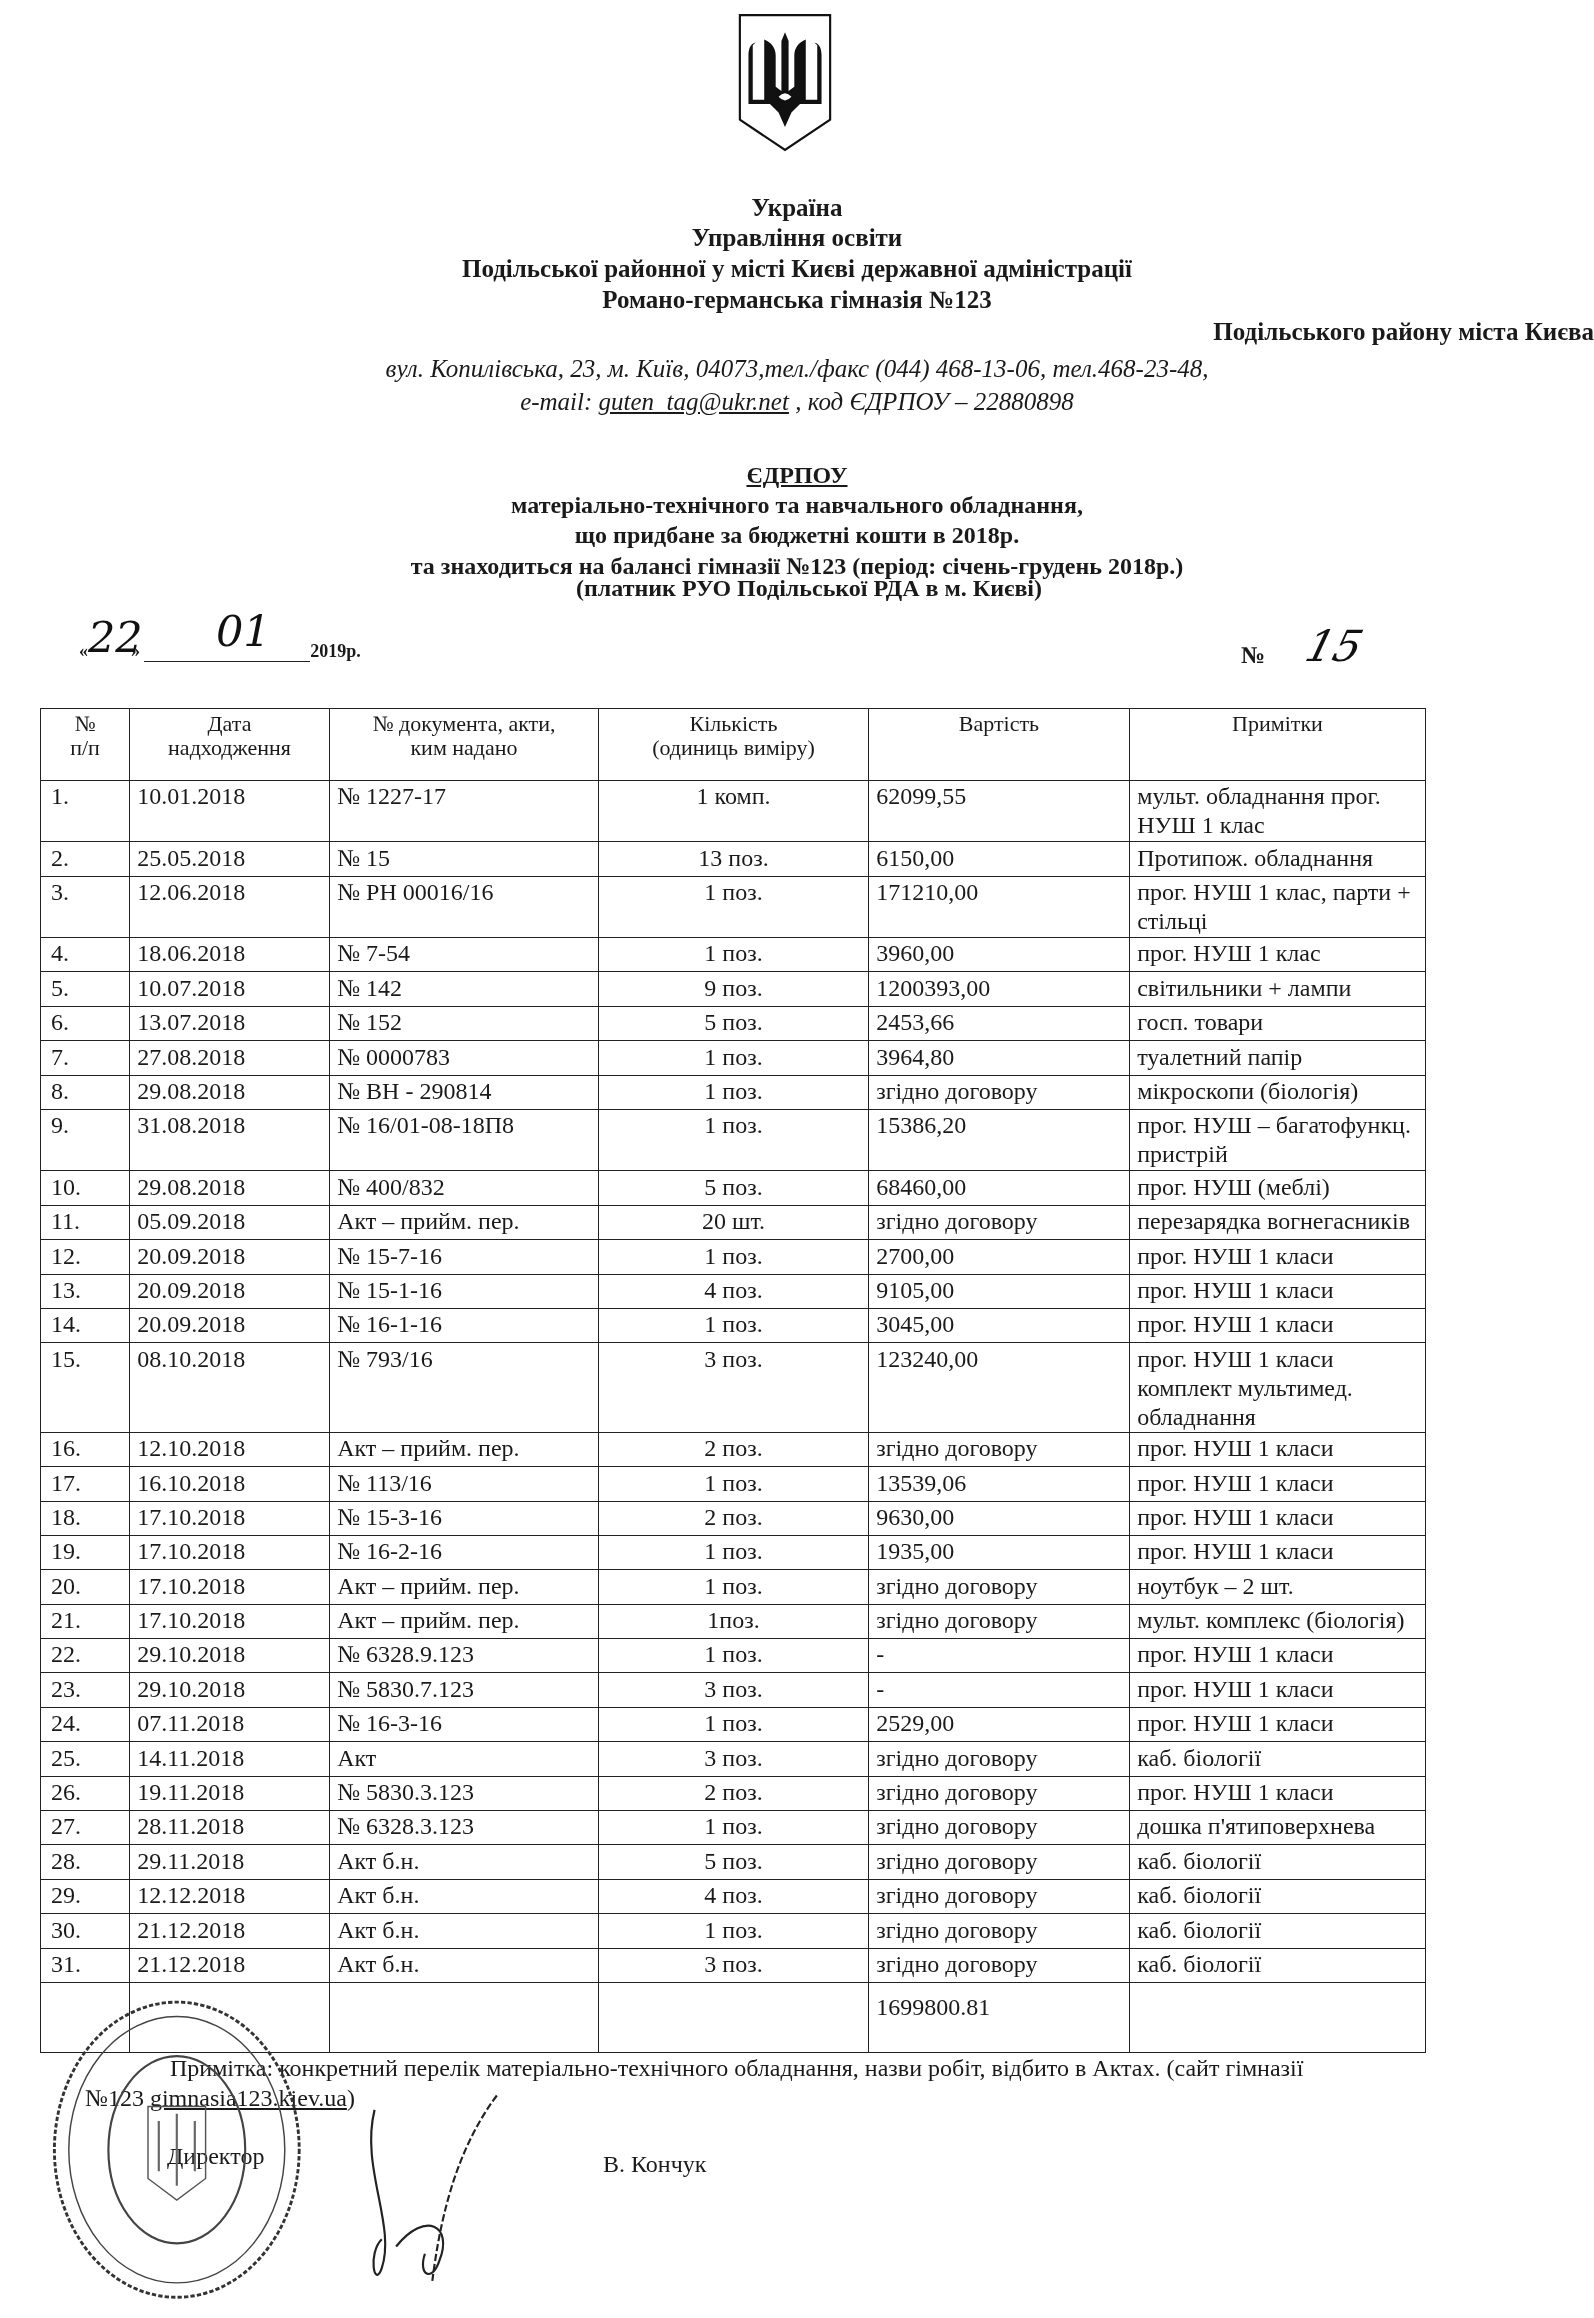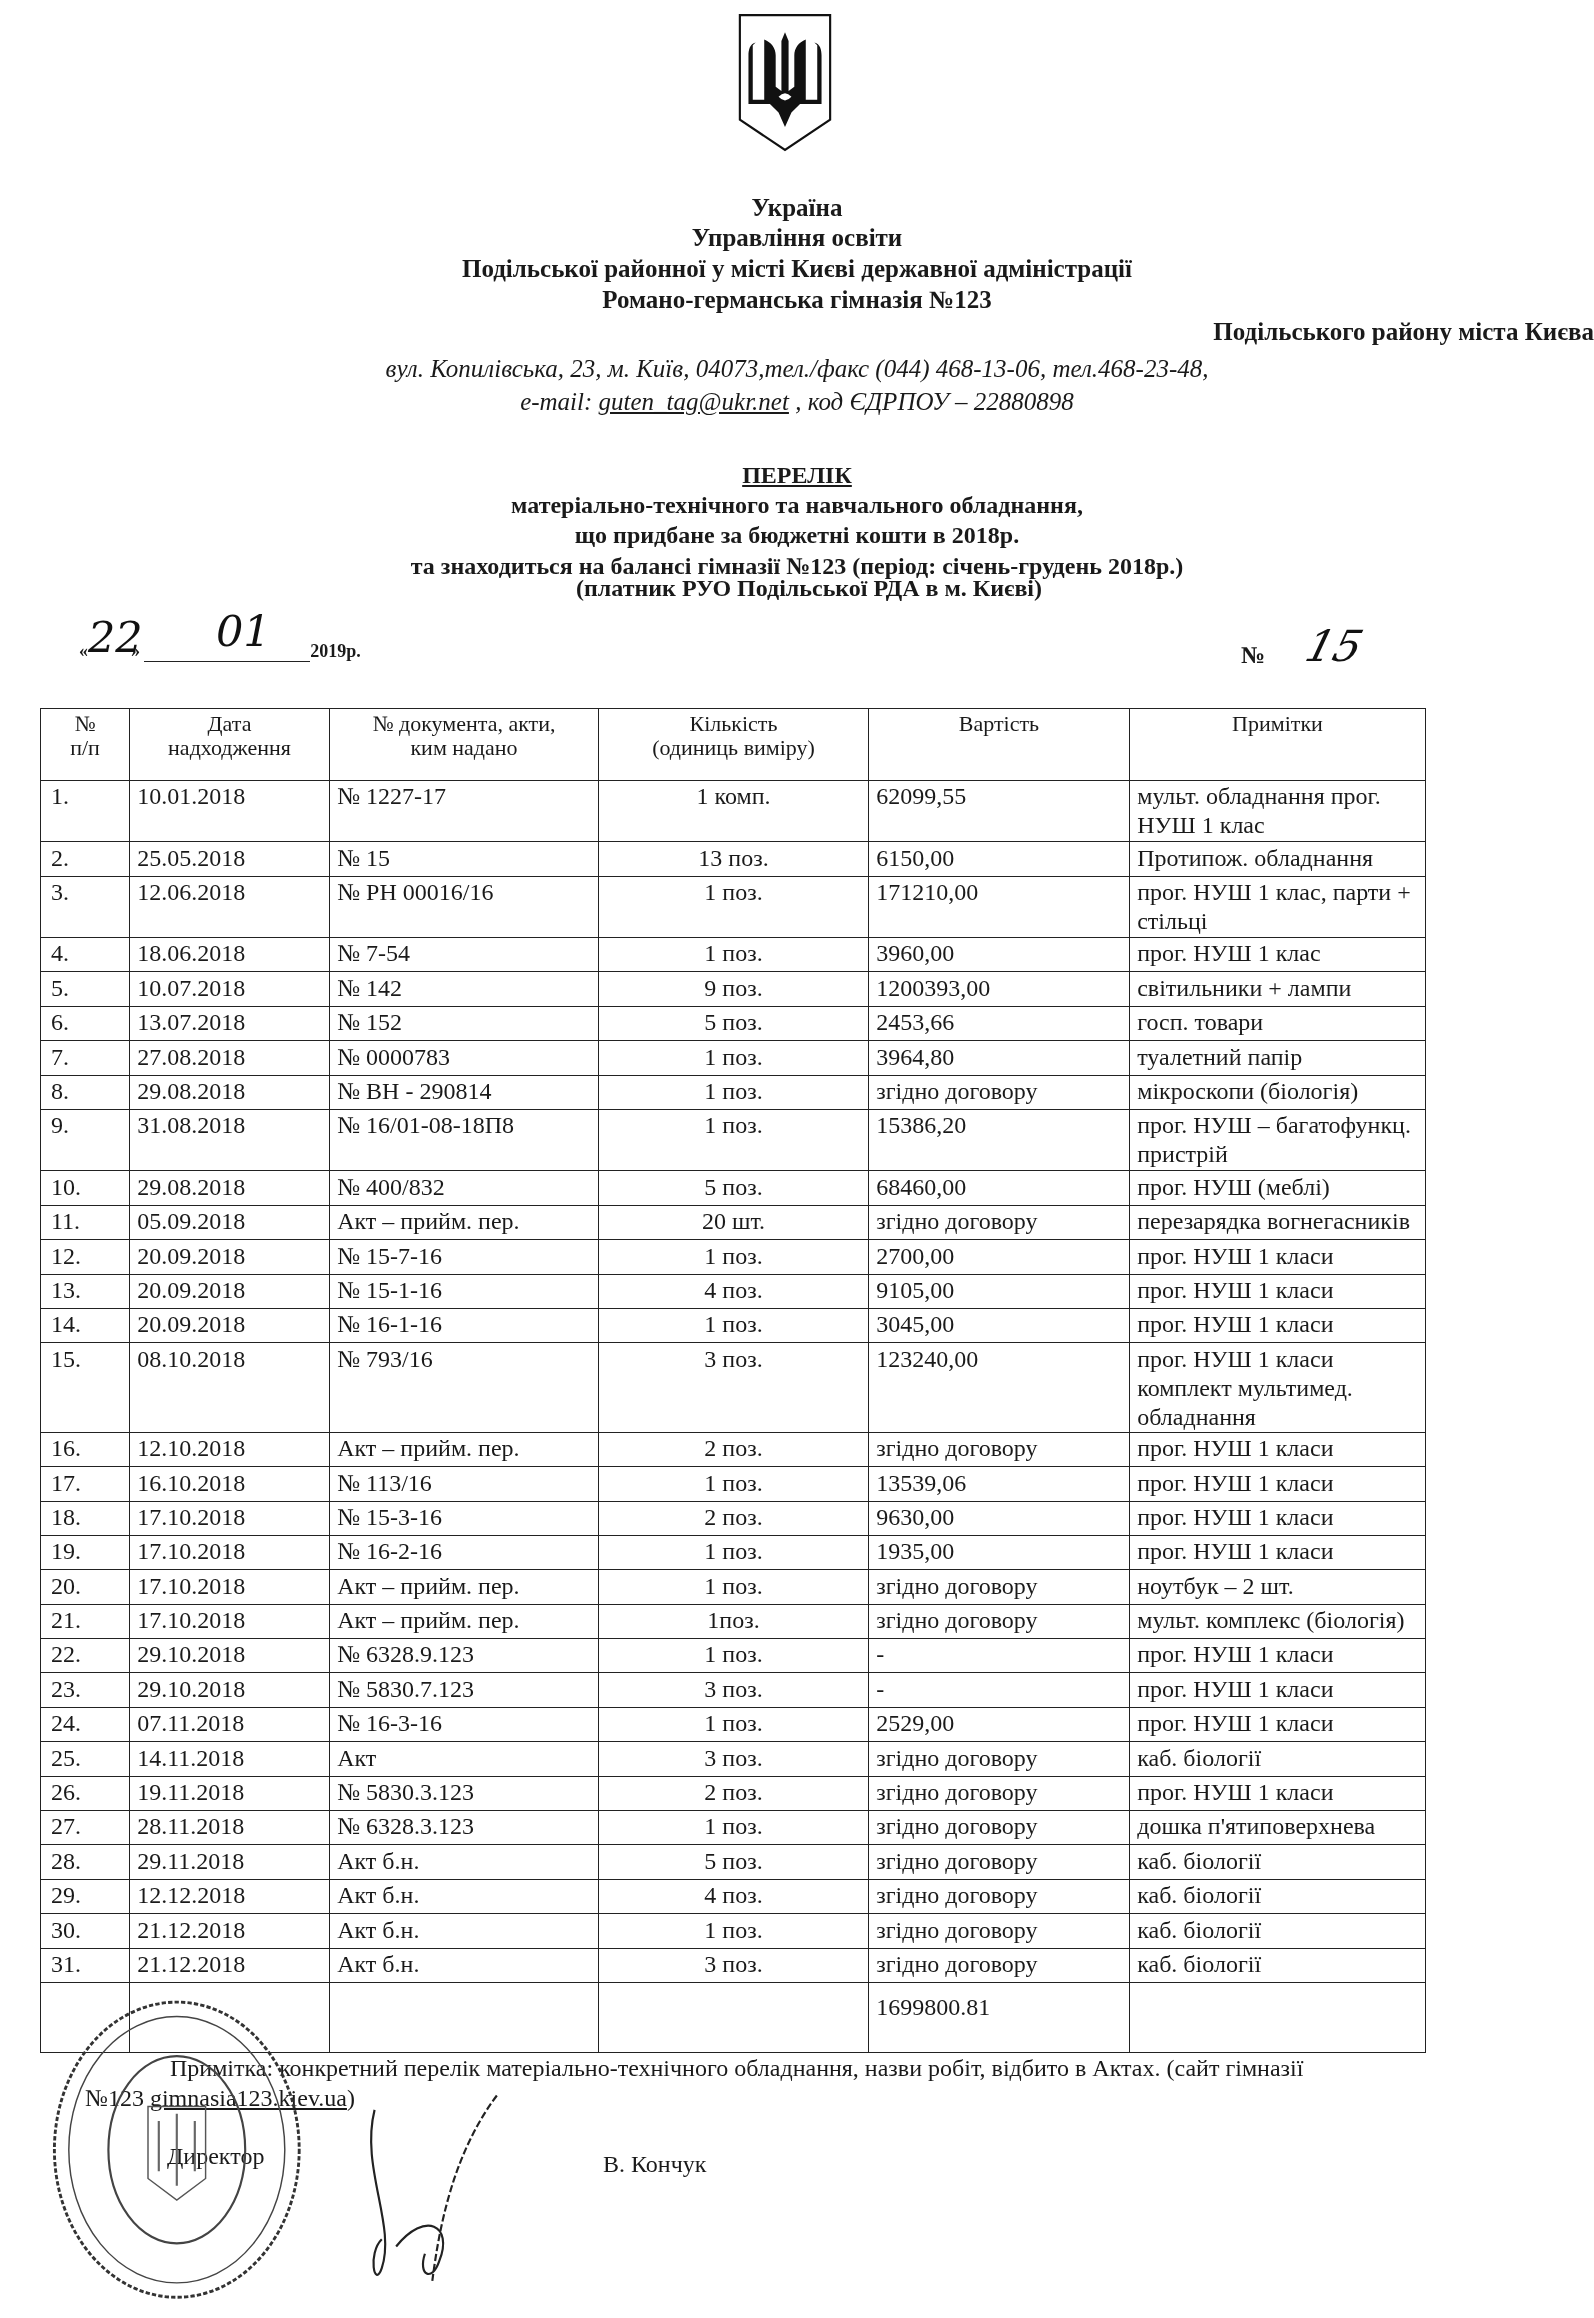--- a/index.html
+++ b/index.html
@@ -46,21 +46,21 @@
   <div class="h-line" style="top:254px;">Подільської районної у місті Києві державної адміністрації</div>
   <div class="h-line" style="top:285px;">Романо-германська гімназія №123</div>
   <div class="h-line" style="top:317px;text-align:right;">Подільського району міста Києва</div>
   <div class="h-line addr" style="top:354px;">вул. Копилівська, 23,    м. Київ,   04073,тел./факс (044) 468-13-06, тел.468-23-48,</div>
   <div class="h-line addr" style="top:387px;">
     <span>e-mail: </span><u>guten_tag@ukr.net</u><span> , код ЄДРПОУ – 22880898</span>
   </div>
 </div>
 
 <div class="abs hdr title-block" style="top:432px;height:187px;">
-  <div class="h-line" style="top:29px;text-decoration:underline;">ПЕРЕЛІК</div>
+  <div class="h-line" style="top:29px;text-decoration:underline;">ЄДРПОУ</div>
   <div class="h-line" style="top:59px;">матеріально-технічного та навчального обладнання,</div>
   <div class="h-line" style="top:89px;">що придбане за бюджетні кошти в 2018р.</div>
   <div class="h-line" style="top:120px;">та знаходиться на балансі гімназії №123 (період: січень-грудень 2018р.)</div>
   <div class="h-line" style="top:142px;margin-left:12px;">(платник РУО Подільської РДА в м. Києві)</div>
 </div>
 
 <div class="abs date-line">
   <span>«</span><span style="display:inline-block;width:43px;"></span><span>»</span><span class="date-blank"></span><span>2019р.</span>
 </div>
 <div class="hw" style="left:88px;top:612px;">22</div>

